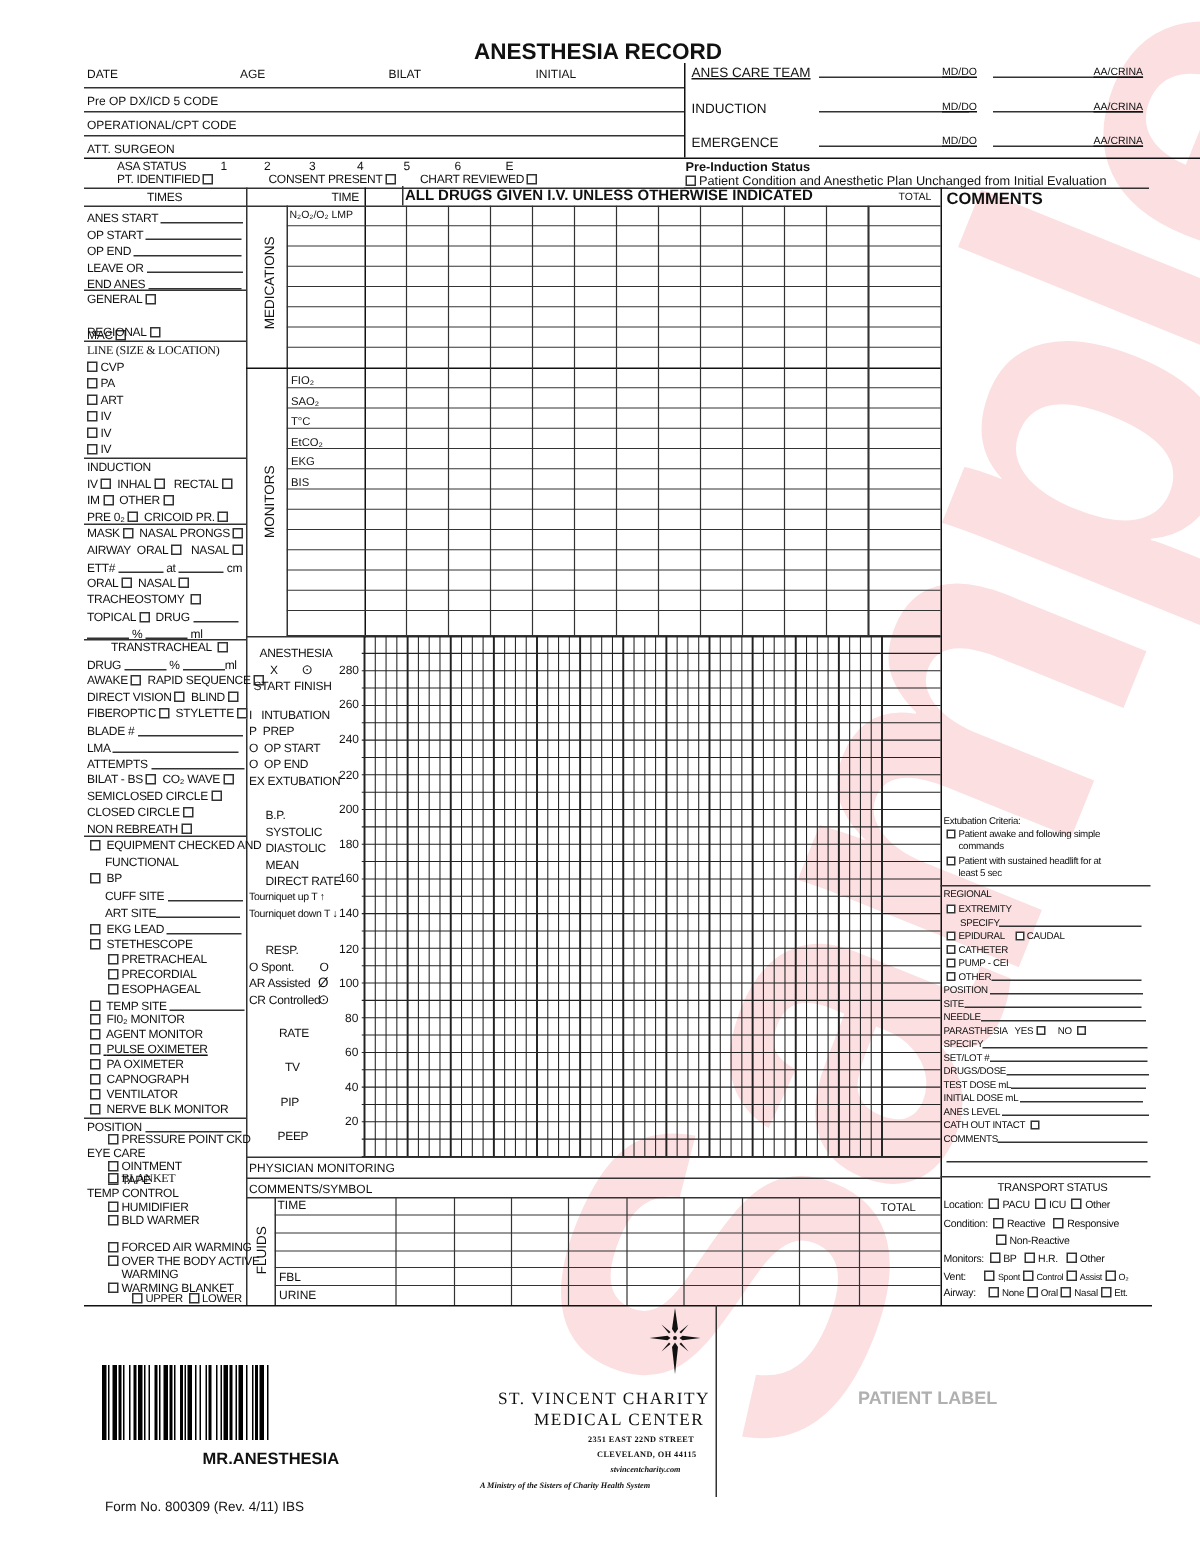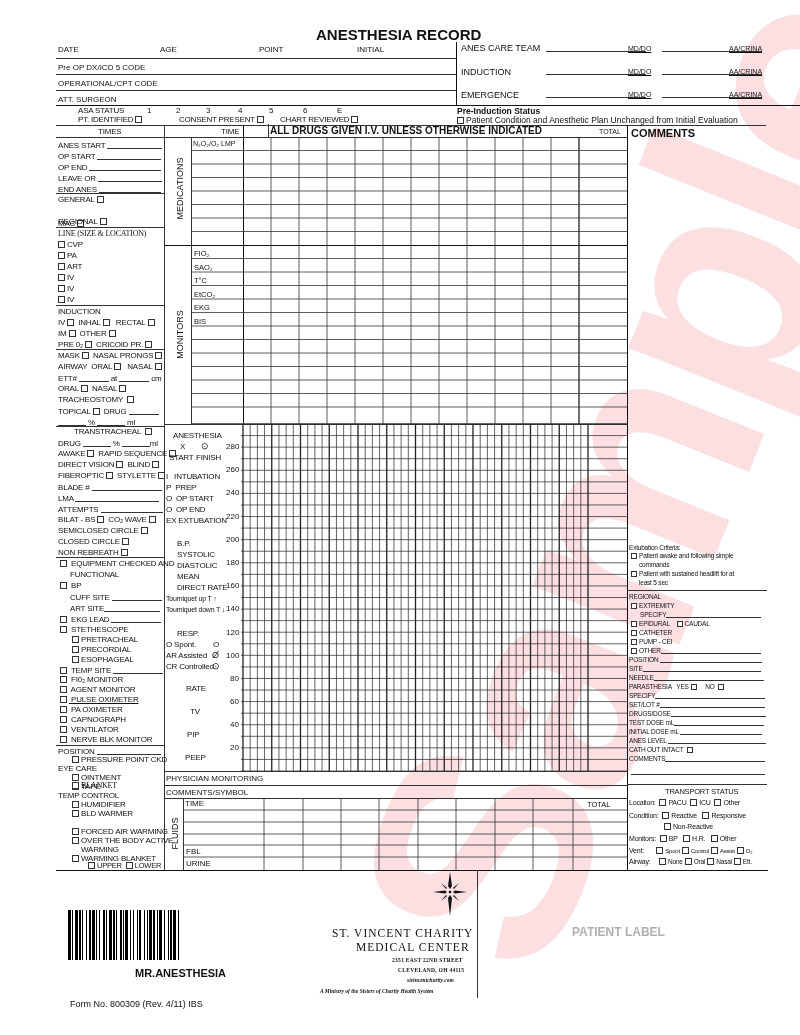--- a/index.html
+++ b/index.html
@@ -18,21 +18,21 @@
 </style>
 </head>
 <body>
 
 <div class="watermark" style="left:130px;top:330px;">Sample</div>
 
 <div class="t" style="left:316px;top:27px;font-size:15px;font-weight:bold;">ANESTHESIA RECORD</div>
 
 <div class="t" style="left:58px;top:46px;">DATE</div>
 <div class="t" style="left:160px;top:46px;">AGE</div>
-<div class="t" style="left:259px;top:46px;">POINT</div>
+<div class="t" style="left:259px;top:46px;">BILAT</div>
 <div class="t" style="left:357px;top:46px;">INITIAL</div>
 <div class="hl" style="left:56px;top:58px;width:400px"></div>
 <div class="t" style="left:58px;top:64px;">Pre OP DX/ICD 5 CODE</div>
 <div class="hl" style="left:56px;top:74px;width:400px"></div>
 <div class="t" style="left:58px;top:80px;">OPERATIONAL/CPT CODE</div>
 <div class="hl" style="left:56px;top:90px;width:400px"></div>
 <div class="t" style="left:58px;top:96px;">ATT. SURGEON</div>
 <div class="hl thick" style="left:56px;top:105px;width:744px"></div>
 <div class="vl thick" style="left:456px;top:42px;height:63px"></div>
 
@@ -41,21 +41,21 @@
 <div class="t" style="left:176px;top:107px;">2</div>
 <div class="t" style="left:206px;top:107px;">3</div>
 <div class="t" style="left:238px;top:107px;">4</div>
 <div class="t" style="left:269px;top:107px;">5</div>
 <div class="t" style="left:303px;top:107px;">6</div>
 <div class="t" style="left:337px;top:107px;">E</div>
 <div class="t narrow" style="left:78px;top:116px;"><span>PT. IDENTIFIED</span><span class="cb"></span></div>
 <div class="t narrow" style="left:179px;top:116px;"><span>CONSENT PRESENT</span><span class="cb"></span></div>
 <div class="t narrow" style="left:280px;top:116px;"><span>CHART REVIEWED</span><span class="cb"></span></div>
 
-<div class="abs" style="left:461px;top:44px;width:330px;font-size:9px;">
+<div class="abs" style="left:461px;top:44px;width:330px;font-size:9px;text-decoration:underline;">
   <span>ANES CARE TEAM</span>
 </div>
 <div class="uline abs" style="left:546px;top:44px;width:100px"></div>
 <div class="t" style="left:628px;top:45px;font-size:7px;text-decoration:underline">MD/DO</div>
 <div class="uline abs" style="left:662px;top:44px;width:100px"></div>
 <div class="t" style="left:729px;top:45px;font-size:7px;text-decoration:underline">AA/CRINA</div>
 
 <div class="t" style="left:461px;top:68px;font-size:9px">INDUCTION</div>
 <div class="uline abs" style="left:546px;top:67px;width:100px"></div>
 <div class="t" style="left:628px;top:68px;font-size:7px;text-decoration:underline">MD/DO</div>

